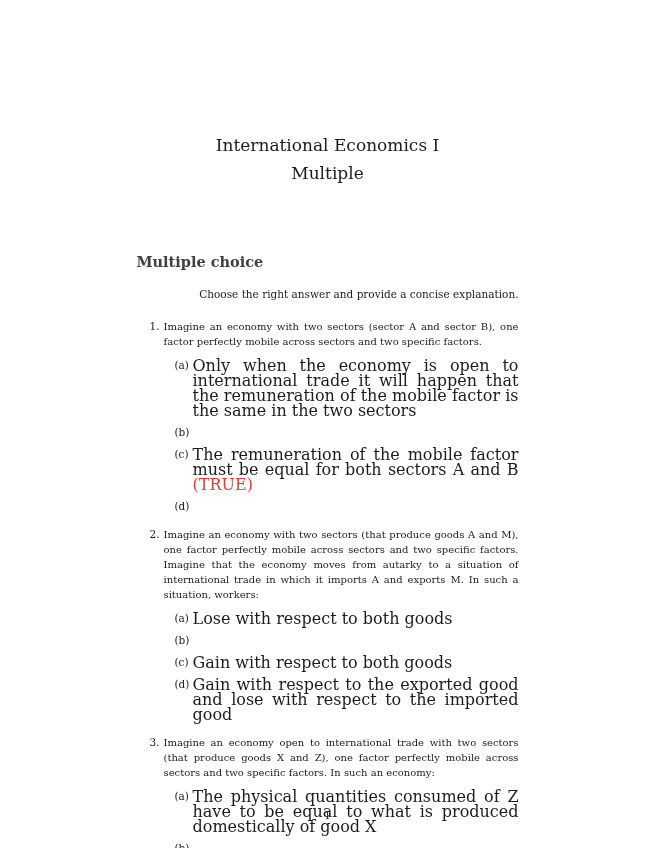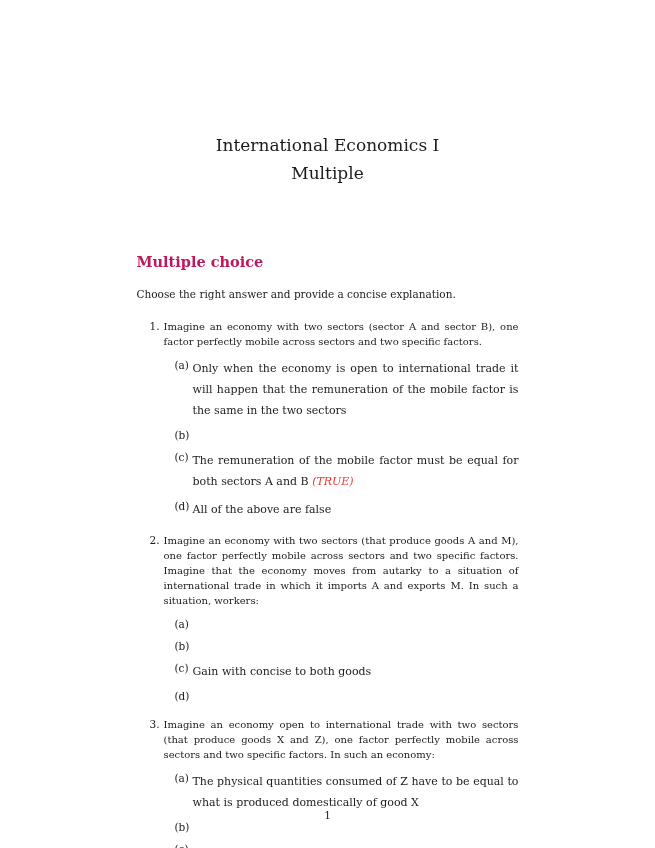--- a/index.html
+++ b/index.html
@@ -26,26 +26,27 @@
     line-height: 28px;
     color: #1c1c1c;
   }
   .content {
     margin: 0 85px;
   }
   .section-heading {
     margin: 66px 0 0 0;
     font-size: 14.5px;
     font-weight: bold;
-    color: #be185d;
+    color: #404040;
   }
   .intro {
     margin: 17px 0 0 0;
     font-size: 10.5px;
     line-height: 15px;
+    text-align: right;
   }
   #questions {
     margin-top: 17px;
   }
   .question {
     margin-top: 13px;
   }
   .q-row {
     display: flex;
     align-items: flex-start;
@@ -73,27 +74,26 @@
   }
   .opt-label {
     flex: 0 0 56px;
     box-sizing: border-box;
     padding-left: 38px;
     font-size: 10.5px;
     line-height: 15px;
   }
   .opt-text {
     flex: 1 1 auto;
-    font-size: 11px;
-    line-height: 21px;
+    font-size: 16px;
+    line-height: 15px;
     text-align: justify;
   }
   .true-marker {
     white-space: nowrap;
-    font-style: italic;
   }
   .page-number {
     position: absolute;
     bottom: 40px;
     left: 0;
     width: 100%;
     text-align: center;
     font-size: 10.5px;
   }
 </style>
@@ -123,42 +123,43 @@
             </div>
             <div class="option">
               <span class="opt-label">(b)</span>
             </div>
             <div class="option">
               <span class="opt-label">(c)</span>
               <div class="opt-text">The remuneration of the mobile factor must be equal for both sectors A and B <span class="true-marker" style="color: rgb(240, 53, 53);">(TRUE)</span></div>
             </div>
             <div class="option">
               <span class="opt-label">(d)</span>
-              <div class="opt-text">All of the above are false</div>
             </div>
           </div>
         </div>
         <div class="question">
           <div class="q-row">
             <span class="q-num">2.</span>
             <div class="q-text">Imagine an economy with two sectors (that produce goods A and M), one factor perfectly mobile across sectors and two specific factors. Imagine that the economy moves from autarky to a situation of international trade in which it imports A and exports M. In such a situation, workers:</div>
           </div>
           <div class="options">
             <div class="option">
               <span class="opt-label">(a)</span>
+              <div class="opt-text">Lose with respect to both goods</div>
             </div>
             <div class="option">
               <span class="opt-label">(b)</span>
             </div>
             <div class="option">
               <span class="opt-label">(c)</span>
-              <div class="opt-text">Gain with concise to both goods</div>
+              <div class="opt-text">Gain with respect to both goods</div>
             </div>
             <div class="option">
               <span class="opt-label">(d)</span>
+              <div class="opt-text">Gain with respect to the exported good and lose with respect to the imported good</div>
             </div>
           </div>
         </div>
         <div class="question">
           <div class="q-row">
             <span class="q-num">3.</span>
             <div class="q-text">Imagine an economy open to international trade with two sectors (that produce goods X and Z), one factor perfectly mobile across sectors and two specific factors. In such an economy:</div>
           </div>
           <div class="options">
             <div class="option">

